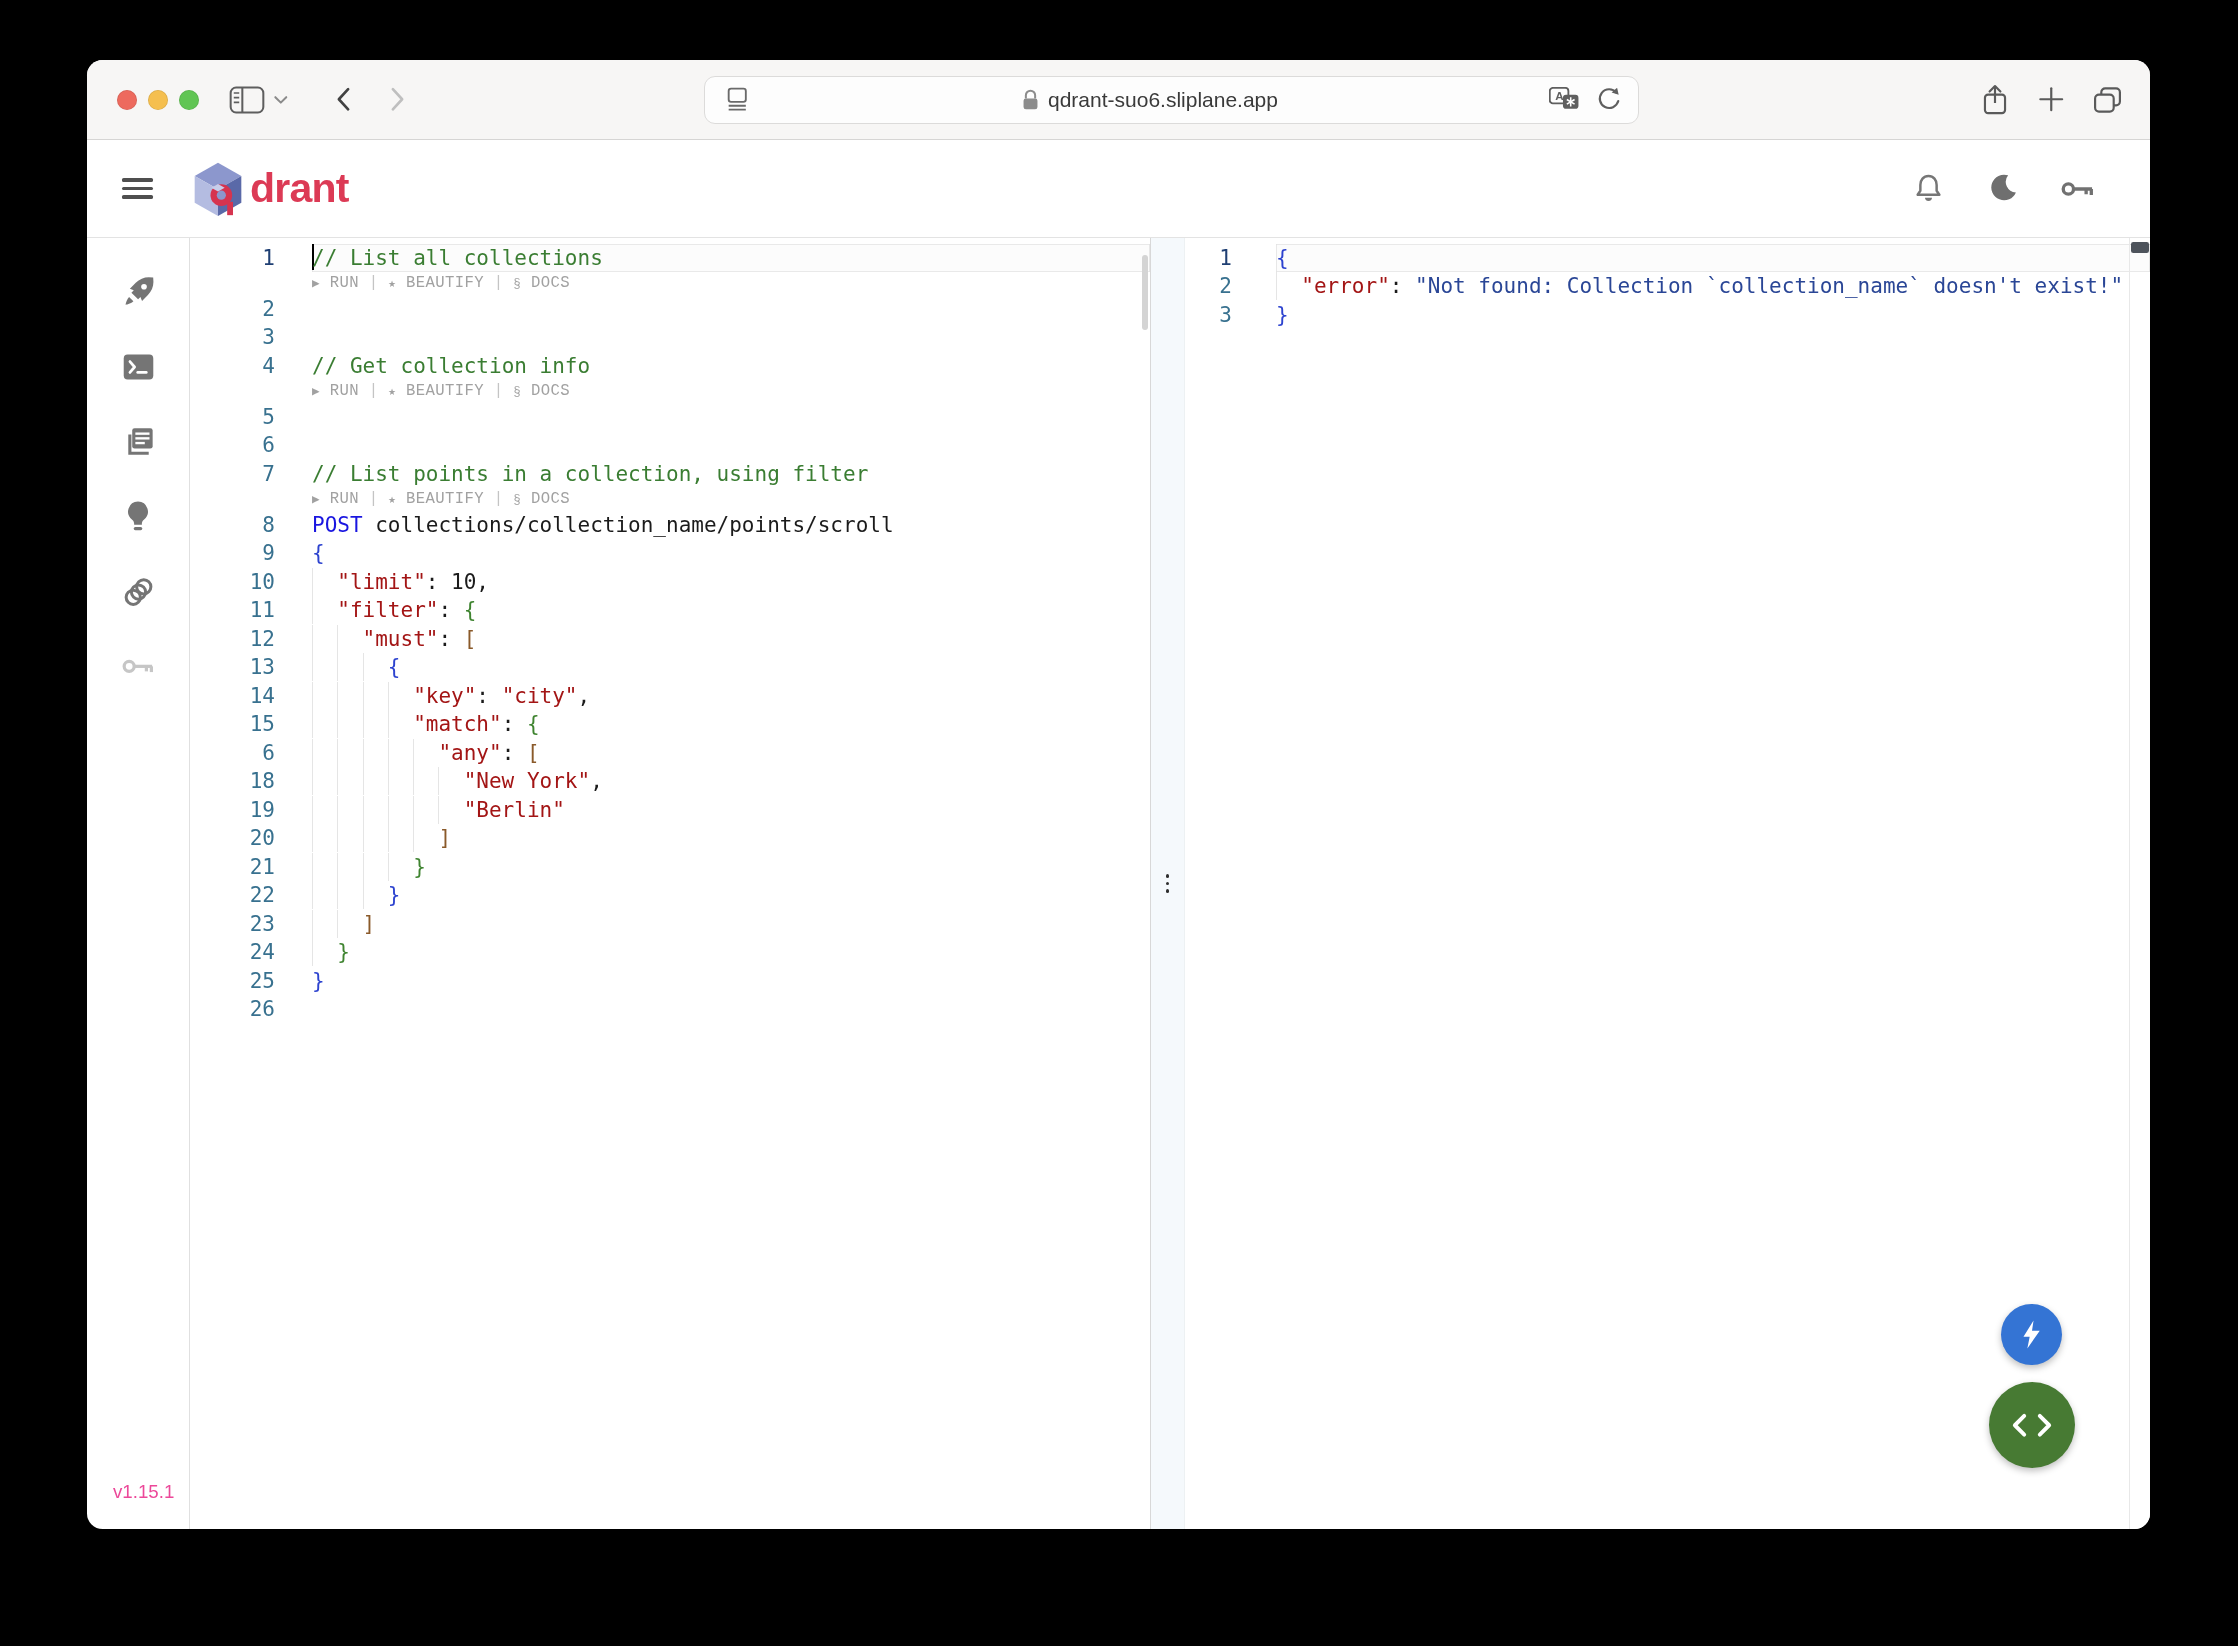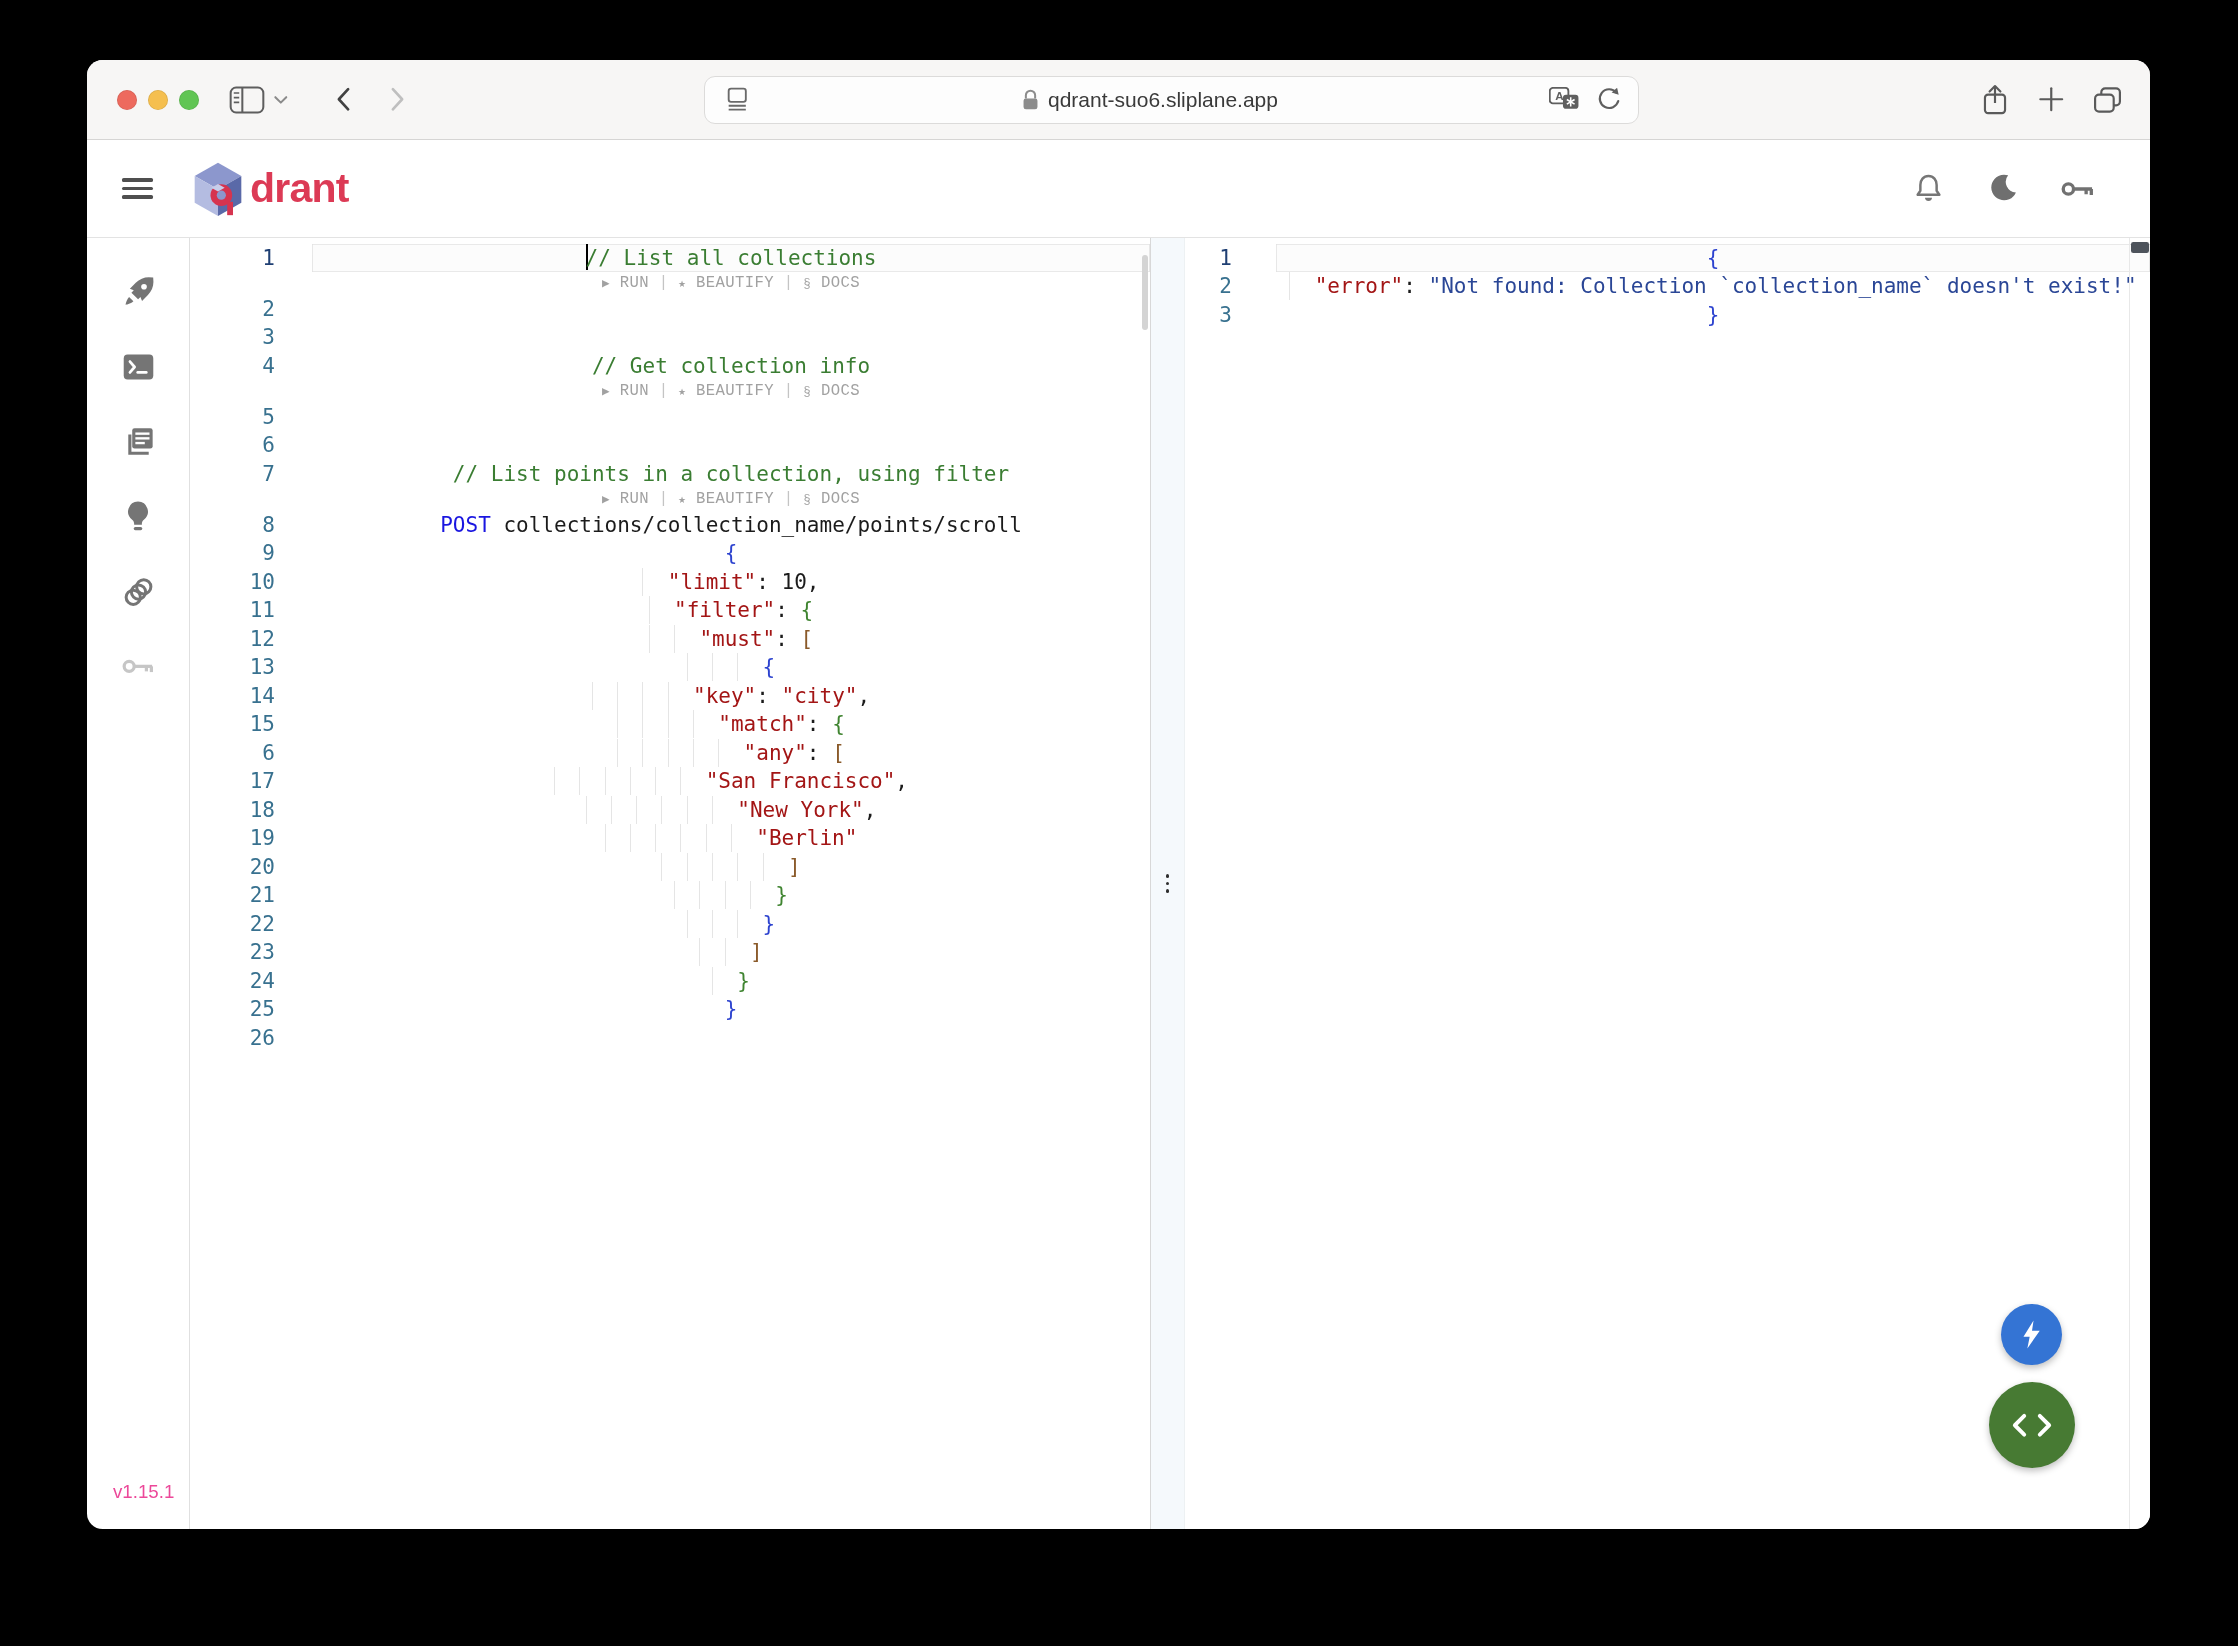--- a/index.html
+++ b/index.html
@@ -49,21 +49,21 @@
   .splitter .dot { width:3.9px; height:3.9px; border-radius:50%; background:#2e2e2e; }
   .response-panel { flex:1; background:#fff; position:relative; overflow:hidden; }
 
   
   .code { padding-top:5.5px; font-family:"DejaVu Sans Mono", monospace; font-size:21px; line-height:28.5px; color:#1b1b1b; }
   .row { display:flex; height:28.5px; line-height:28.5px; white-space:pre; }
   .row.wrow { height:22.6px; line-height:22.6px; }
   .gutter { flex:0 0 auto; text-align:right; color:var(--gutter,#38718f); }
   .editor-panel .gutter { width:122px; padding-right:37px; }
   .response-panel .gutter { width:91px; padding-right:44px; }
-  .line-content { flex:1; position:relative;text-align:center; }
+  .line-content { flex:1; position:relative; }
   .row.active .line-content { background:#fcfcfc; box-shadow:inset 0 0 0 0.8px #e2e2e2; }
   .row.active .gutter { color:var(--gutter_active,#1f3f73); }
   .ind { display:inline-block; width:2ch; height:28px; vertical-align:top; border-left:0.8px solid #e5e5e5; }
   .cursor { display:inline-block; width:2.3px; height:26px; margin-top:0.8px; margin-right:-2.3px;
             background:#000; vertical-align:top; }
   .tk-c{ color:var(--comment,#3a7d32); } .tk-k{ color:var(--keyword,#1a16e0); }
   .tk-s{ color:var(--string_red,#a31515); } .tk-v{ color:var(--value_navy,#2a4696); }
   .tk-p{ color:#1b1b1b; }
   .tk-b1{ color:var(--bracket_blue,#2d43cf); } .tk-b2{ color:var(--bracket_green,#3f8430); }
   .tk-b3{ color:var(--bracket_brown,#8a5a2a); }
@@ -284,21 +284,20 @@
             <div class="row wrow"><div class="gutter"></div><div class="line-content widget"><span class="wbtn"><span class="glyph">▶</span> RUN</span><span class="wsep"> | </span><span class="wbtn"><span class="glyph">★</span> BEAUTIFY</span><span class="wsep"> | </span><span class="wbtn"><span class="glyph">§</span> DOCS</span></div></div>
             <div class="row"><div class="gutter">8</div><div class="line-content"><span class="tk-k">POST</span><span class="tk-p"> collections/collection_name/points/scroll</span></div></div>
             <div class="row"><div class="gutter">9</div><div class="line-content"><span class="tk-b1">{</span></div></div>
             <div class="row"><div class="gutter">10</div><div class="line-content"><span class="ind"></span><span class="tk-s">"limit"</span><span class="tk-p">: 10,</span></div></div>
             <div class="row"><div class="gutter">11</div><div class="line-content"><span class="ind"></span><span class="tk-s">"filter"</span><span class="tk-p">: </span><span class="tk-b2">{</span></div></div>
             <div class="row"><div class="gutter">12</div><div class="line-content"><span class="ind"></span><span class="ind"></span><span class="tk-s">"must"</span><span class="tk-p">: </span><span class="tk-b3">[</span></div></div>
             <div class="row"><div class="gutter">13</div><div class="line-content"><span class="ind"></span><span class="ind"></span><span class="ind"></span><span class="tk-b1">{</span></div></div>
             <div class="row"><div class="gutter">14</div><div class="line-content"><span class="ind"></span><span class="ind"></span><span class="ind"></span><span class="ind"></span><span class="tk-s">"key"</span><span class="tk-p">: </span><span class="tk-s">"city"</span><span class="tk-p">,</span></div></div>
             <div class="row"><div class="gutter">15</div><div class="line-content"><span class="ind"></span><span class="ind"></span><span class="ind"></span><span class="ind"></span><span class="tk-s">"match"</span><span class="tk-p">: </span><span class="tk-b2">{</span></div></div>
             <div class="row"><div class="gutter">6</div><div class="line-content"><span class="ind"></span><span class="ind"></span><span class="ind"></span><span class="ind"></span><span class="ind"></span><span class="tk-s">"any"</span><span class="tk-p">: </span><span class="tk-b3">[</span></div></div>
-            <div class="row"><div class="gutter">17</div><div class="line-content"><span class="ind"></span><span class="ind"></span><span class="ind"></span><span class="ind"></span><span class="ind"></span><span class="ind"></span><span class="tk-s">"San Francisco"</span><span class="tk-p">,</span></div></div>
             <div class="row"><div class="gutter">18</div><div class="line-content"><span class="ind"></span><span class="ind"></span><span class="ind"></span><span class="ind"></span><span class="ind"></span><span class="ind"></span><span class="tk-s">"New York"</span><span class="tk-p">,</span></div></div>
             <div class="row"><div class="gutter">19</div><div class="line-content"><span class="ind"></span><span class="ind"></span><span class="ind"></span><span class="ind"></span><span class="ind"></span><span class="ind"></span><span class="tk-s">"Berlin"</span></div></div>
             <div class="row"><div class="gutter">20</div><div class="line-content"><span class="ind"></span><span class="ind"></span><span class="ind"></span><span class="ind"></span><span class="ind"></span><span class="tk-b3">]</span></div></div>
             <div class="row"><div class="gutter">21</div><div class="line-content"><span class="ind"></span><span class="ind"></span><span class="ind"></span><span class="ind"></span><span class="tk-b2">}</span></div></div>
             <div class="row"><div class="gutter">22</div><div class="line-content"><span class="ind"></span><span class="ind"></span><span class="ind"></span><span class="tk-b1">}</span></div></div>
             <div class="row"><div class="gutter">23</div><div class="line-content"><span class="ind"></span><span class="ind"></span><span class="tk-b3">]</span></div></div>
             <div class="row"><div class="gutter">24</div><div class="line-content"><span class="ind"></span><span class="tk-b2">}</span></div></div>
             <div class="row"><div class="gutter">25</div><div class="line-content"><span class="tk-b1">}</span></div></div>
             <div class="row"><div class="gutter">26</div><div class="line-content"></div></div>
           </div>

